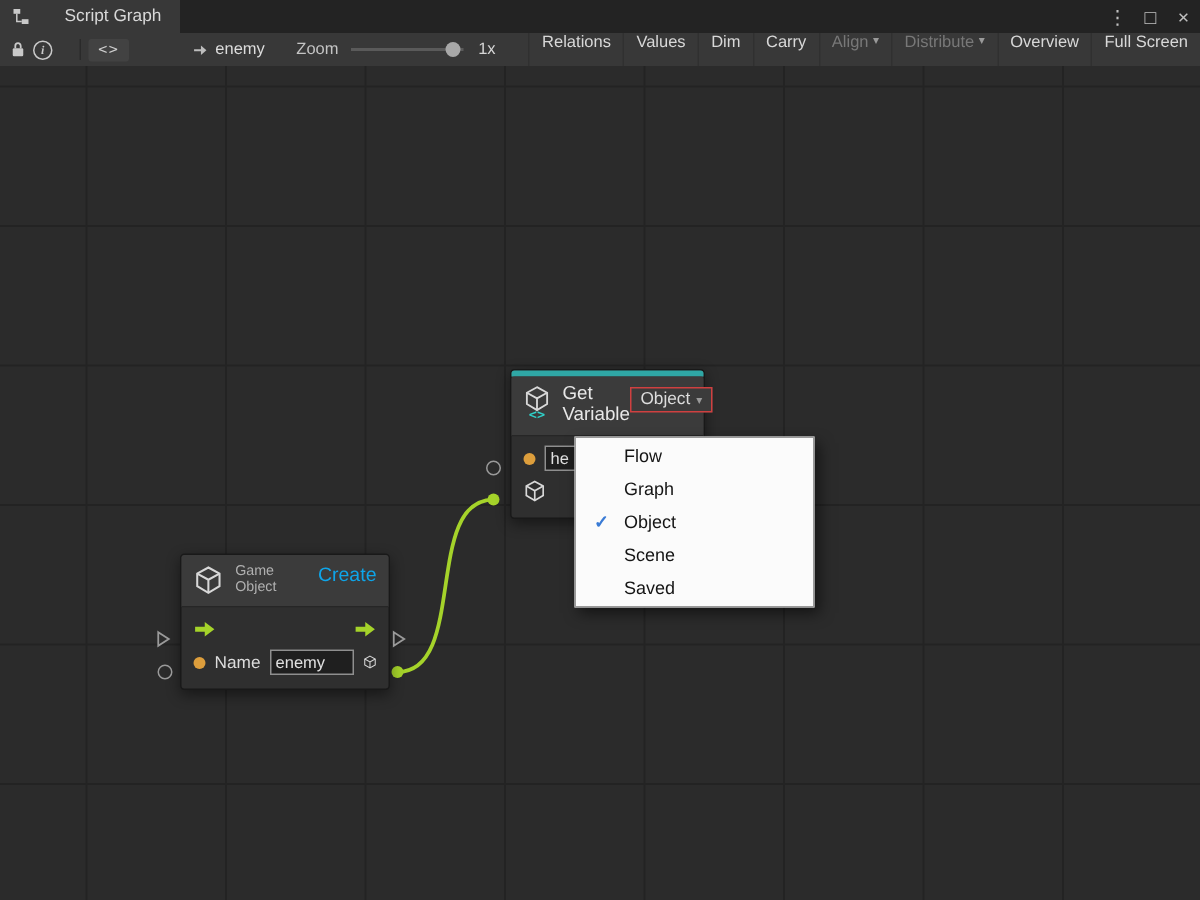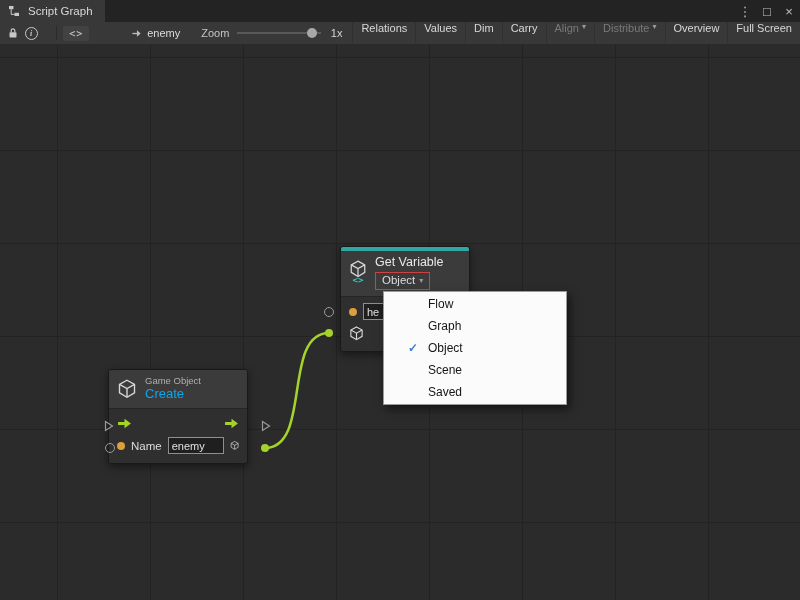--- a/index.html
+++ b/index.html
@@ -3,42 +3,42 @@
 <meta charset="utf-8">
 <style>
   html,body{margin:0;padding:0;background:#1b1b1b;}
   #root{position:relative;width:800px;height:600px;overflow:hidden;
         font-family:"Liberation Sans",sans-serif;color:#ddd;
         background:#2b2b2b;user-select:none;}
 
   
   .titlebar{position:absolute;left:0;top:0;width:800px;height:22px;background:#232323;
             display:flex;align-items:center;}
-  .tab{height:22px;display:flex;align-items:center;gap:8px;padding:0 12px 0 8px;
+  .tab{height:22px;display:flex;align-items:center;gap:23px;padding:0 12px 0 8px;
        background:#383838;font-size:11.5px;color:#d8d8d8;}
   .win-controls{margin-left:auto;display:flex;align-items:center;gap:0;height:100%;}
   .win-btn{width:22px;height:22px;display:flex;align-items:center;justify-content:center;
            color:#c0c0c0;font-size:13px;cursor:default;}
 
   
   .toolbar{position:absolute;left:0;top:22px;width:800px;height:22px;background:#383838;
            border-bottom:1px solid #232323;display:flex;align-items:center;font-size:11px;}
   .tb-icon{width:20px;height:22px;display:flex;align-items:center;justify-content:center;}
   .info-circle{width:11px;height:11px;border:1px solid #c9c9c9;border-radius:50%;
                font-size:8px;font-weight:bold;color:#c9c9c9;display:flex;align-items:center;
                justify-content:center;font-family:"Liberation Serif",serif;font-style:italic;}
   .sep{width:1px;height:14px;background:#2a2a2a;margin:0 6px;}
   .code-btn{padding:2px 6px;background:#424242;border-radius:2px;color:#cfcfcf;
             font-family:"DejaVu Sans Mono",monospace;font-size:10px;letter-spacing:1px;}
   .crumb{display:flex;align-items:center;gap:5px;margin-left:42px;color:#dcdcdc;}
   .zoom-label{margin-left:21px;color:#c4c4c4;}
   .slider{position:relative;width:92px;height:2px;background:#5a5a5a;margin:0 10px 0 8px;}
   .slider-thumb{position:absolute;top:-4px;left:84%;width:10px;height:10px;border-radius:50%;
                 background:#a8a8a8;}
-  .zoom-value{color:#d6d6d6;margin-right:10px;}
+  .zoom-value{color:#d6d6d6;margin-right:22px;}
   .tb-spacer{flex:1;}
   .tb-btn{height:22px;display:flex;align-items:flex-start;gap:3px;padding:0 8px;
           border-left:1px solid #303030;color:#d8d8d8;white-space:nowrap;}
   .tb-btn.disabled{color:#787878;}
   .caret{font-size:8px;color:#9a9a9a;}
 
   
   #canvas{position:absolute;left:0;top:44px;width:800px;height:556px;
     background-color:#2b2b2b;
     background-image:linear-gradient(to right,#232323 1px,transparent 1px),
@@ -46,21 +46,21 @@
     background-size:93px 93px,93px 93px;
     background-position:57px 0,0 13px;}
   #wires{position:absolute;left:0;top:0;z-index:1;pointer-events:none;}
 
   
   .node{position:absolute;z-index:2;background:#2f2f2f;border:1px solid #191919;
         border-radius:3px;box-shadow:0 3px 9px rgba(0,0,0,.45);}
   .node-header{background:#3b3b3b;display:flex;align-items:center;gap:8px;
                padding:6px 8px;border-bottom:1px solid #262626;border-radius:2px 2px 0 0;}
   .teal-strip{height:4px;background:#2fa7a5;border-radius:2px 2px 0 0;}
-  .node-titles{display:flex;flex-direction:column;line-height:1.15;}
+  .node-titles{display:flex;line-height:1.15;}
   .node-super{font-size:9.5px;color:#b0b0b0;}
   .node-title{font-size:13px;color:#0ea5e9;}
   .gv-title{font-size:12.5px;color:#e8e8e8;}
   .scope-btn{margin-top:3px;align-self:flex-start;display:inline-flex;align-items:center;gap:4px;
              border:1px solid #cf4040;background:#3b3b3b;padding:1px 6px;font-size:11.5px;color:#dcdcdc;}
   .node-body{padding:4px 0 6px;}
   .row{height:22px;display:flex;align-items:center;padding:0 8px;position:relative;}
   .dot{width:8px;height:8px;border-radius:50%;background:#dd9e3c;flex:0 0 auto;}
   .row-label{font-size:11.5px;color:#dcdcdc;margin:0 6px;}
   .textfield{background:#1f1f1f;border:1px solid #8f8f8f;height:15px;font-size:11px;
@@ -70,21 +70,21 @@
   .code-badge{color:#2fd0c8;font-size:9px;font-family:"DejaVu Sans Mono",monospace;
               font-weight:bold;margin-top:-2px;letter-spacing:0;}
 
   
   .port-circle{position:absolute;z-index:2;width:8px;height:8px;border:1px solid #9a9a9a;
                border-radius:50%;background:transparent;}
   .port-tri{position:absolute;z-index:2;}
 
   
   .menu{position:absolute;z-index:10;width:150px;background:#fbfbfb;border:1px solid #9a9a9a;
-        box-shadow:3px 4px 9px rgba(0,0,0,.55);padding:1px 16px;}
+        box-shadow:3px 4px 9px rgba(0,0,0,.55);padding:1px 4px;}
   .menu-item{height:22px;display:flex;align-items:center;padding-left:28px;position:relative;
              font-size:12px;color:#151515;}
   .menu-check{position:absolute;left:8px;color:#3a7bd5;font-size:12px;font-weight:bold;}
 </style>
 </head>
 <body>
 
 <div id="root">
 
   <div class="titlebar">
@@ -193,21 +193,21 @@
         </div>
         <div class="row">
           <svg viewBox="0 0 16 16" width="15" height="15">
             <path d="M8 1 L14 4.3 L14 11 L8 14.6 L2 11 L2 4.3 Z" fill="none" stroke="#d8d8d8" stroke-width="1.2"></path>
             <path d="M2 4.3 L8 7.6 L14 4.3 M8 7.6 L8 14.6" fill="none" stroke="#d8d8d8" stroke-width="1.2"></path>
           </svg>
         </div>
       </div>
     </div>
 
-    <div class="node" style="left:108px;top:325px;width:138px;">
+    <div class="node" style="left:120px;top:325px;width:138px;">
       <div class="node-header">
         <svg viewBox="0 0 16 16" width="20" height="20">
           <path d="M8 1 L14 4.3 L14 11 L8 14.6 L2 11 L2 4.3 Z" fill="none" stroke="#d8d8d8" stroke-width="1.1"></path>
           <path d="M2 4.3 L8 7.6 L14 4.3 M8 7.6 L8 14.6" fill="none" stroke="#d8d8d8" stroke-width="1.1"></path>
         </svg>
         <div class="node-titles">
           <span class="node-super">Game Object</span>
           <span class="node-title">Create</span>
         </div>
       </div>

